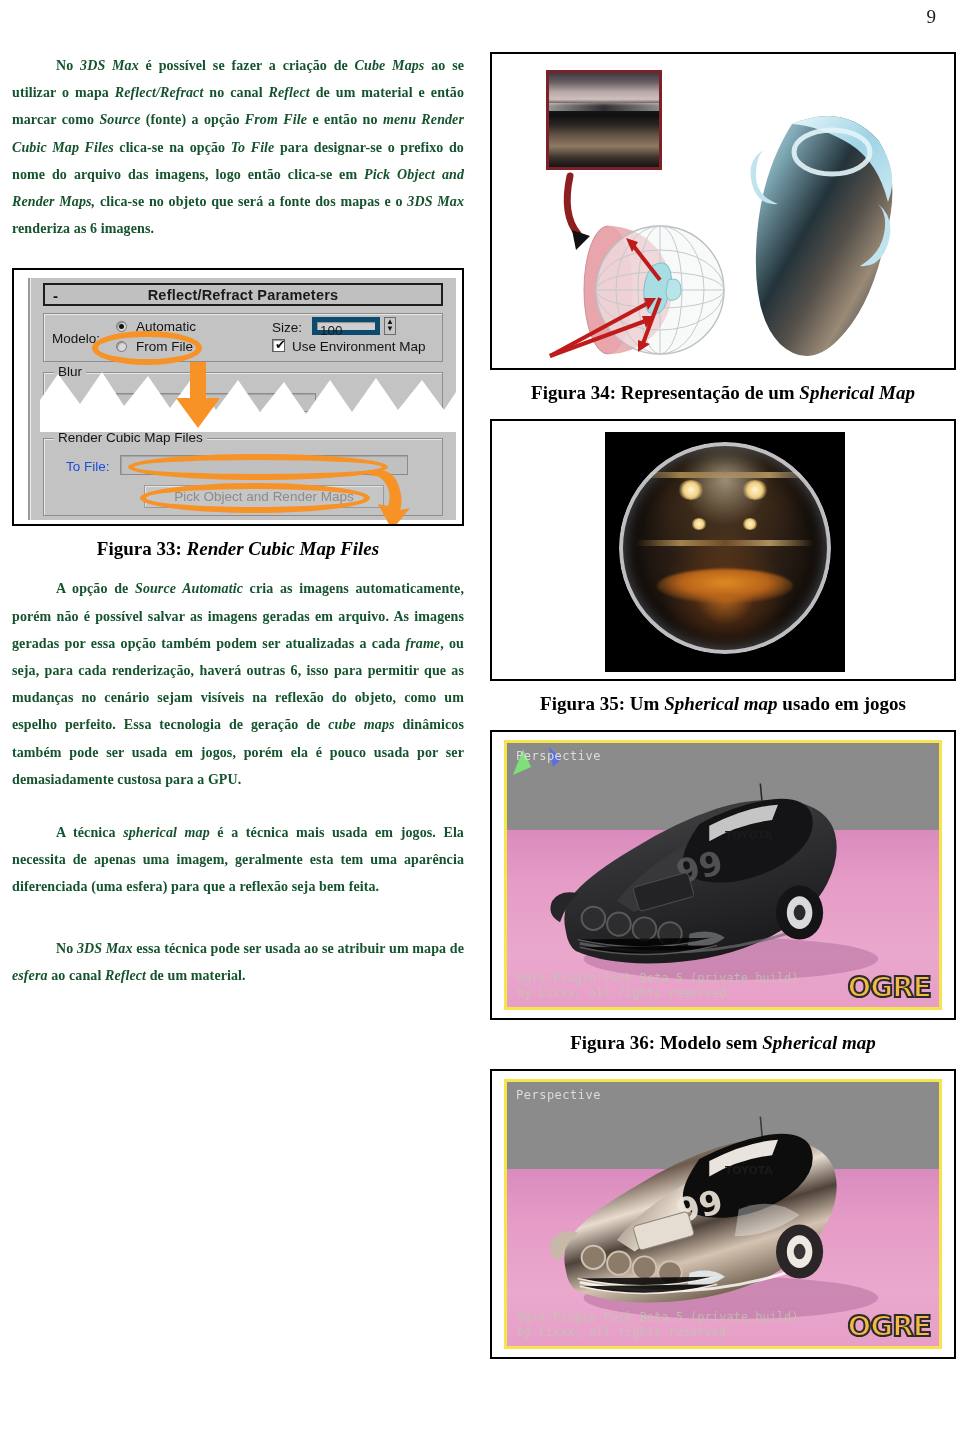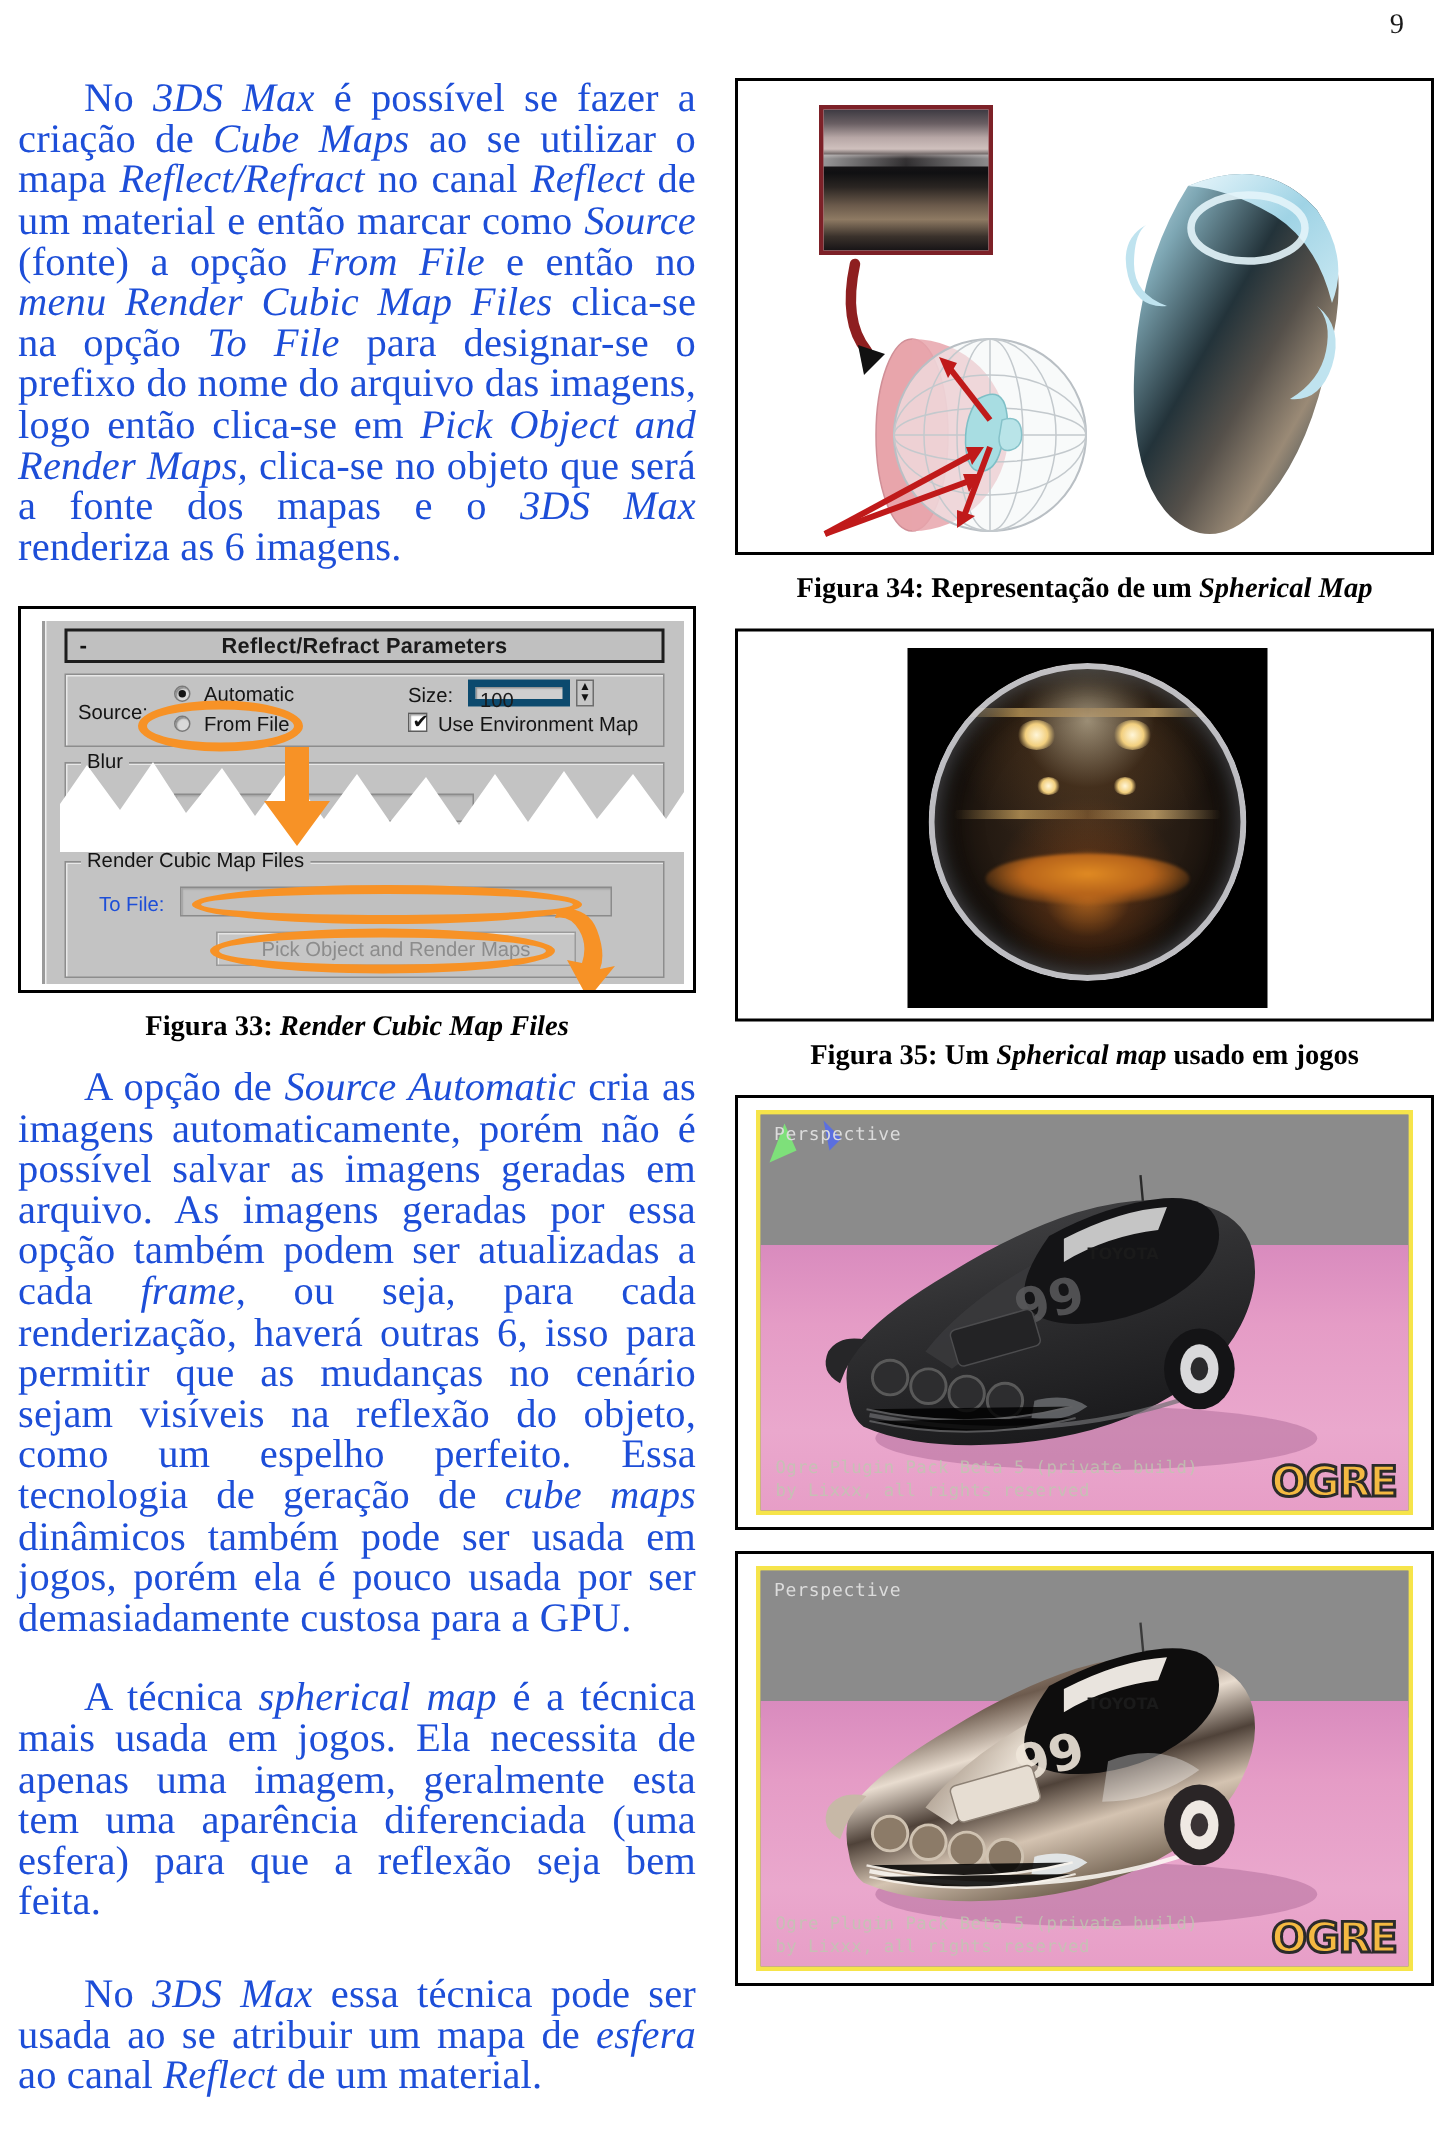--- a/index.html
+++ b/index.html
@@ -42,26 +42,27 @@
   .col-right {
     position: absolute;
     left: 490px;
     top: 0;
     width: 466px;
   }
 
   
   p.body-text {
     margin: 0 0 0 0;
-    font-size: 27px;
+    font-size: 14px;
     line-height: 27.2px;
     text-align: justify;
     text-indent: 44px;
-    color: #1d4ed8;
+    color: #14532d;
     letter-spacing: 0.1px;
+    font-weight: bold;
   }
   p.body-text i { font-style: italic; }
   .gap-sm { height: 14px; }
   .gap-md { height: 26px; }
   .gap-lg { height: 34px; }
 
   
   .fig-caption {
     font-size: 19px;
     font-weight: bold;
@@ -380,21 +381,21 @@
 
     <div class="fig-frame maxdlg">
       <div class="maxdlg-inner">
 
         <div class="rollup-title">
           <span class="rollup-minus">-</span>
           <span>Reflect/Refract Parameters</span>
         </div>
 
         <div class="grp grp-source">
-          <span class="dlg-label" style="left:8px; top:17px;">Source:</span>
+          <span class="dlg-label" style="left:8px; top:17px;">Modelo:</span>
           <span class="radio on" style="left:72px; top:7px;"></span>
           <span class="dlg-label" style="left:92px; top:5px;">Automatic</span>
           <span class="radio" style="left:72px; top:27px;"></span>
           <span class="dlg-label" style="left:92px; top:25px;">From File</span>
 
           <span class="dlg-label" style="left:228px; top:6px;">Size:</span>
           <span class="spin-field" style="left:268px; top:3px; width:68px; height:18px;">100</span>
           <span class="spinner" style="left:340px; top:3px;">▲<br>▼</span>
 
           <span class="checkbox" style="left:228px; top:25px;">
@@ -585,20 +586,23 @@
           <g stroke="#646466" stroke-width="1.4" opacity=".8">
             <path d="M72 204 q70 16 140 -2"></path>
             <path d="M74 212 q70 16 140 -2"></path>
           </g>
         </svg>
 
         <div class="ogre-credit"><span>Ogre Plugin Pack Beta 5 (private build)</span>
 <span>by Lixxx, all rights reserved</span></div>
         <div class="ogre-logo">OGRE</div>
       </div>
+    </div>
+    <div class="fig-caption">
+      <span>Figura 36: Modelo sem </span><i>Spherical map</i>
     </div>
 
     <div class="gap-sm"></div>
 
     <div class="fig-frame fig-ogre">
       <div class="ogre-view">
         <div class="ogre-sky"></div>
         <div class="ogre-floor"></div>
         <div class="ogre-label">Perspective</div>
 

